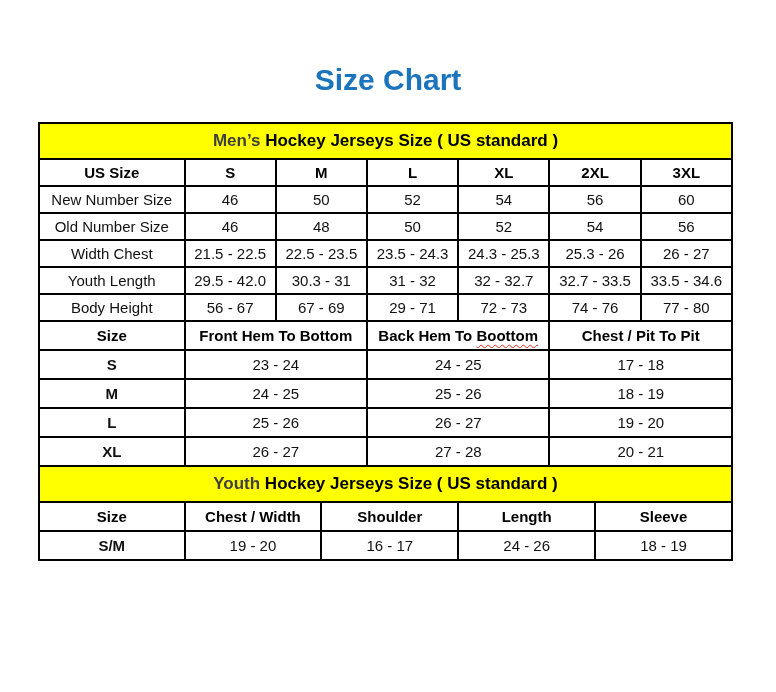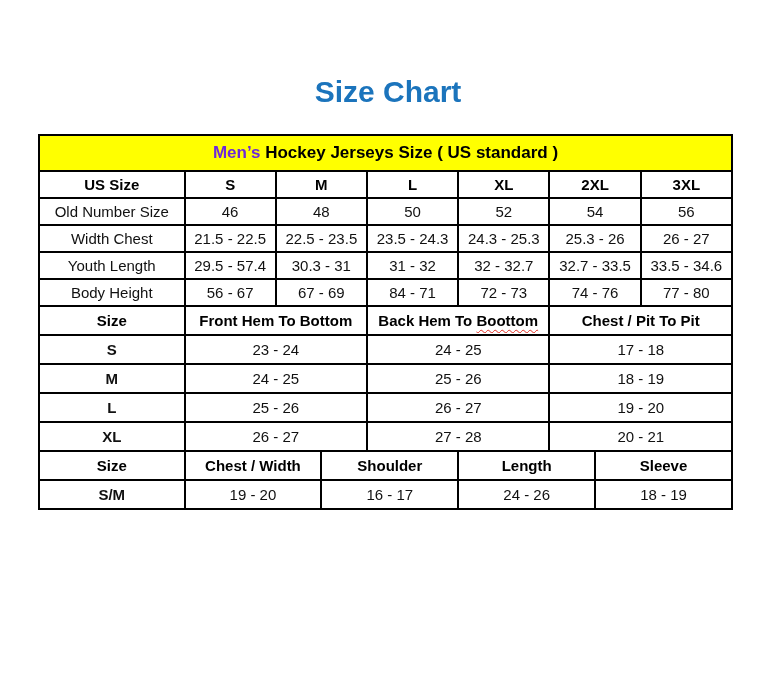--- a/index.html
+++ b/index.html
@@ -7,21 +7,21 @@
     padding: 0;
     background: #ffffff;
     width: 776px;
     height: 692px;
     overflow: hidden;
     font-family: "Liberation Sans", sans-serif;
     color: #111111;
   }
   .page { padding-top: 58px; }
   .title {
-    margin: 16px auto 24px auto;
+    margin: 4px auto 24px auto;
     width: 695px;
     text-align: center;
     font-size: 30px;
     line-height: 36px;
     font-weight: bold;
     color: #1b74bc;
   }
   .tables {
     width: 695px;
     margin-left: 38px;
@@ -40,21 +40,21 @@
     overflow: hidden;
     white-space: nowrap;
   }
   .caption-cell {
     background: #ffff00;
     height: 34px;
     font-weight: bold;
     font-size: 17px;
     color: #000000;
   }
-  .caption-accent { color: #6d28d9; }
+  .caption-accent { color: #404040; }
   th {
     font-weight: bold;
     font-size: 15px;
     color: #000000;
     border-radius: 13px;
   }
   td { font-size: 15px; font-weight: normal; }
   td.bold-label { font-weight: bold; }
   .sec-mens th, .sec-mens td.cell { height: 25px; }
   .sec-womens th, .sec-womens td.cell,
@@ -92,51 +92,60 @@
       <tr>
         <th>US Size</th>
         <th>S</th>
         <th>M</th>
         <th>L</th>
         <th>XL</th>
         <th>2XL</th>
         <th>3XL</th>
       </tr>
       <tr>
+        <td class="cell">New Number Size</td>
+        <td class="cell">46</td>
+        <td class="cell">50</td>
+        <td class="cell">52</td>
+        <td class="cell">54</td>
+        <td class="cell">56</td>
+        <td class="cell">60</td>
+      </tr>
+      <tr>
         <td class="cell">Old Number Size</td>
         <td class="cell">46</td>
         <td class="cell">48</td>
         <td class="cell">50</td>
         <td class="cell">52</td>
         <td class="cell">54</td>
         <td class="cell">56</td>
       </tr>
       <tr>
         <td class="cell">Width Chest</td>
         <td class="cell">21.5 - 22.5</td>
         <td class="cell">22.5 - 23.5</td>
         <td class="cell">23.5 - 24.3</td>
         <td class="cell">24.3 - 25.3</td>
         <td class="cell">25.3 - 26</td>
         <td class="cell">26 - 27</td>
       </tr>
       <tr>
         <td class="cell">Youth Length</td>
-        <td class="cell">29.5 - 57.4</td>
+        <td class="cell">29.5 - 42.0</td>
         <td class="cell">30.3 - 31</td>
         <td class="cell">31 - 32</td>
         <td class="cell">32 - 32.7</td>
         <td class="cell">32.7 - 33.5</td>
         <td class="cell">33.5 - 34.6</td>
       </tr>
       <tr>
         <td class="cell">Body Height</td>
         <td class="cell">56 - 67</td>
         <td class="cell">67 - 69</td>
-        <td class="cell">84 - 71</td>
+        <td class="cell">29 - 71</td>
         <td class="cell">72 - 73</td>
         <td class="cell">74 - 76</td>
         <td class="cell">77 - 80</td>
       </tr>
     </tbody>
       </table>
 
     <table class="sec-womens">
       <colgroup>
         <col style="width:21%">
@@ -180,20 +189,25 @@
 
     <table class="sec-youth">
       <colgroup>
         <col style="width:21%">
           <col>
           <col>
           <col>
           <col>
       </colgroup>
       <tbody>
+          <tr>
+        <td class="caption-cell" colspan="5">
+          <span class="caption-accent">Youth</span><span> Hockey Jerseys Size ( US standard )</span>
+        </td>
+      </tr>
       <tr>
         <th>Size</th>
         <th>Chest / Width</th>
         <th>Shoulder</th>
         <th>Length</th>
         <th>Sleeve</th>
       </tr>
       <tr>
         <td class="cell bold-label">S/M</td>
         <td class="cell">19 - 20</td>

